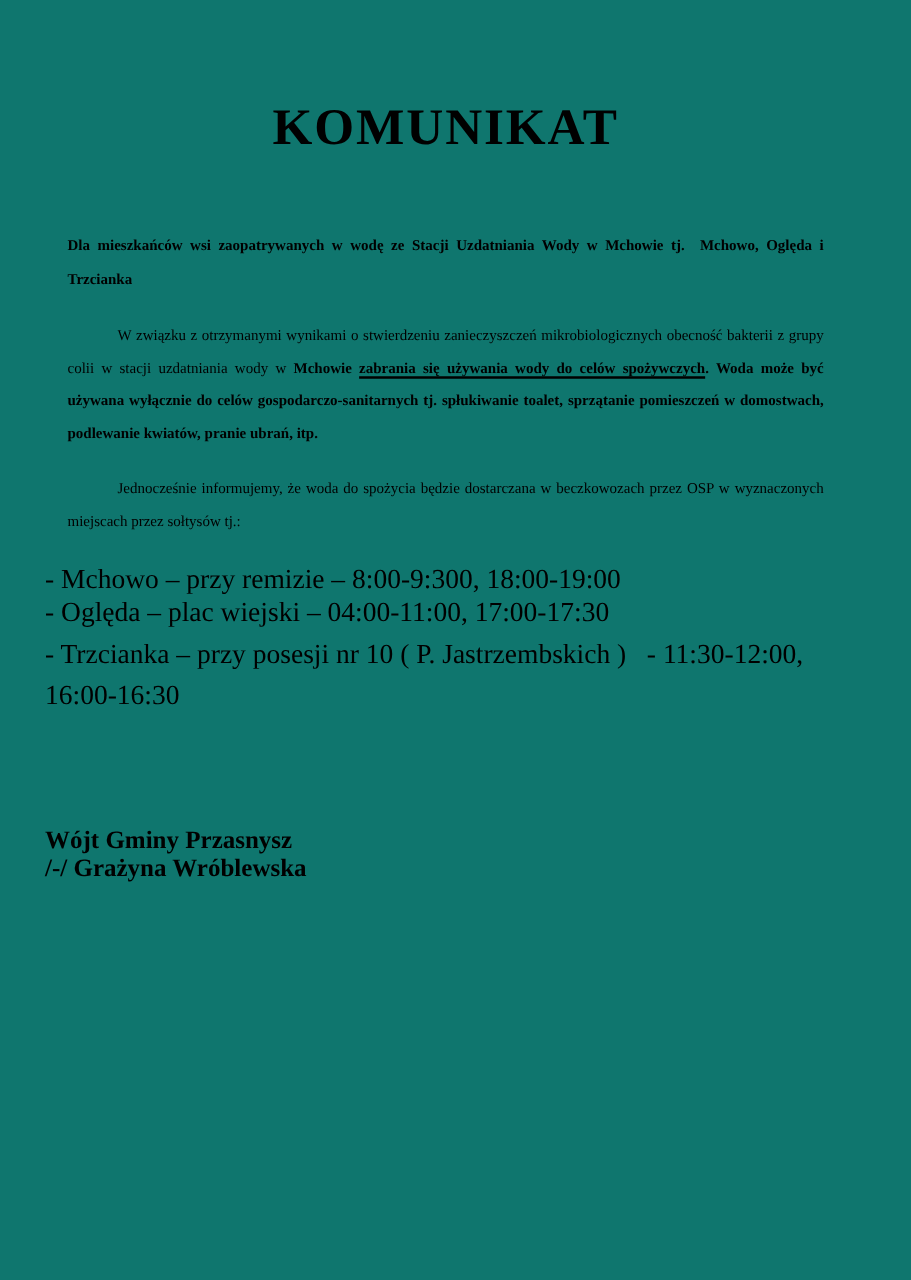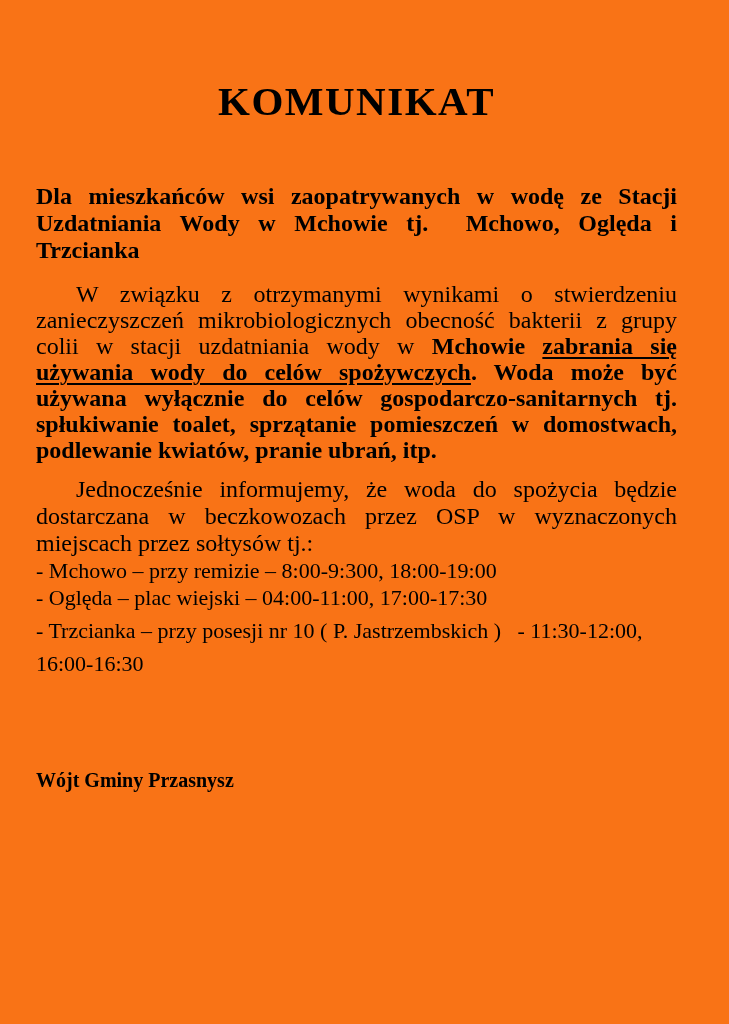--- a/index.html
+++ b/index.html
@@ -13,34 +13,34 @@
     overflow: hidden;
     font-family: "Liberation Serif", "DejaVu Serif", serif;
     color: #000000;
     -webkit-font-smoothing: antialiased;
   }
   .page {
     box-sizing: border-box;
     width: 729px;
     height: 1024px;
     padding: 76px 52px 0 36px;
-    background: #f97316;
+    background: #0f766e;
   }
   .doc-title {
     margin: 0;
     text-align: center;
     font-size: 41px;
     font-weight: 700;
     letter-spacing: 1.5px;
     line-height: 50px;
   }
   .para {
-    font-size: 24px;
+    font-size: 12px;
     line-height: 27px;
-    margin: 0;
+    margin: 18px;
   }
   .p-addressee {
     margin-top: 57px;
     font-weight: 700;
     text-align: justify;
   }
   .p-main {
     margin-top: 17px;
     text-align: justify;
     text-indent: 40px;
@@ -91,16 +91,17 @@
   <div class="schedule">
     <div class="schedule-line">- Mchowo – przy remizie – 8:00-9:300, 18:00-19:00</div>
     <div class="schedule-line">- Oględa – plac wiejski – 04:00-11:00, 17:00-17:30</div>
     <div class="schedule-line schedule-trzcianka">- Trzcianka – przy posesji nr 10 ( P. Jastrzembskich )&nbsp;&nbsp; - 11:30-12:00,</div>
     <div class="schedule-line schedule-continued">16:00-16:30</div>
   </div>
 
   <div class="footer">
     <div class="signature-block">
       <div>Wójt Gminy Przasnysz</div>
+      <div>/-/ Grażyna Wróblewska</div>
     </div>
   </div>
 
 </div>
 
 </body></html>

